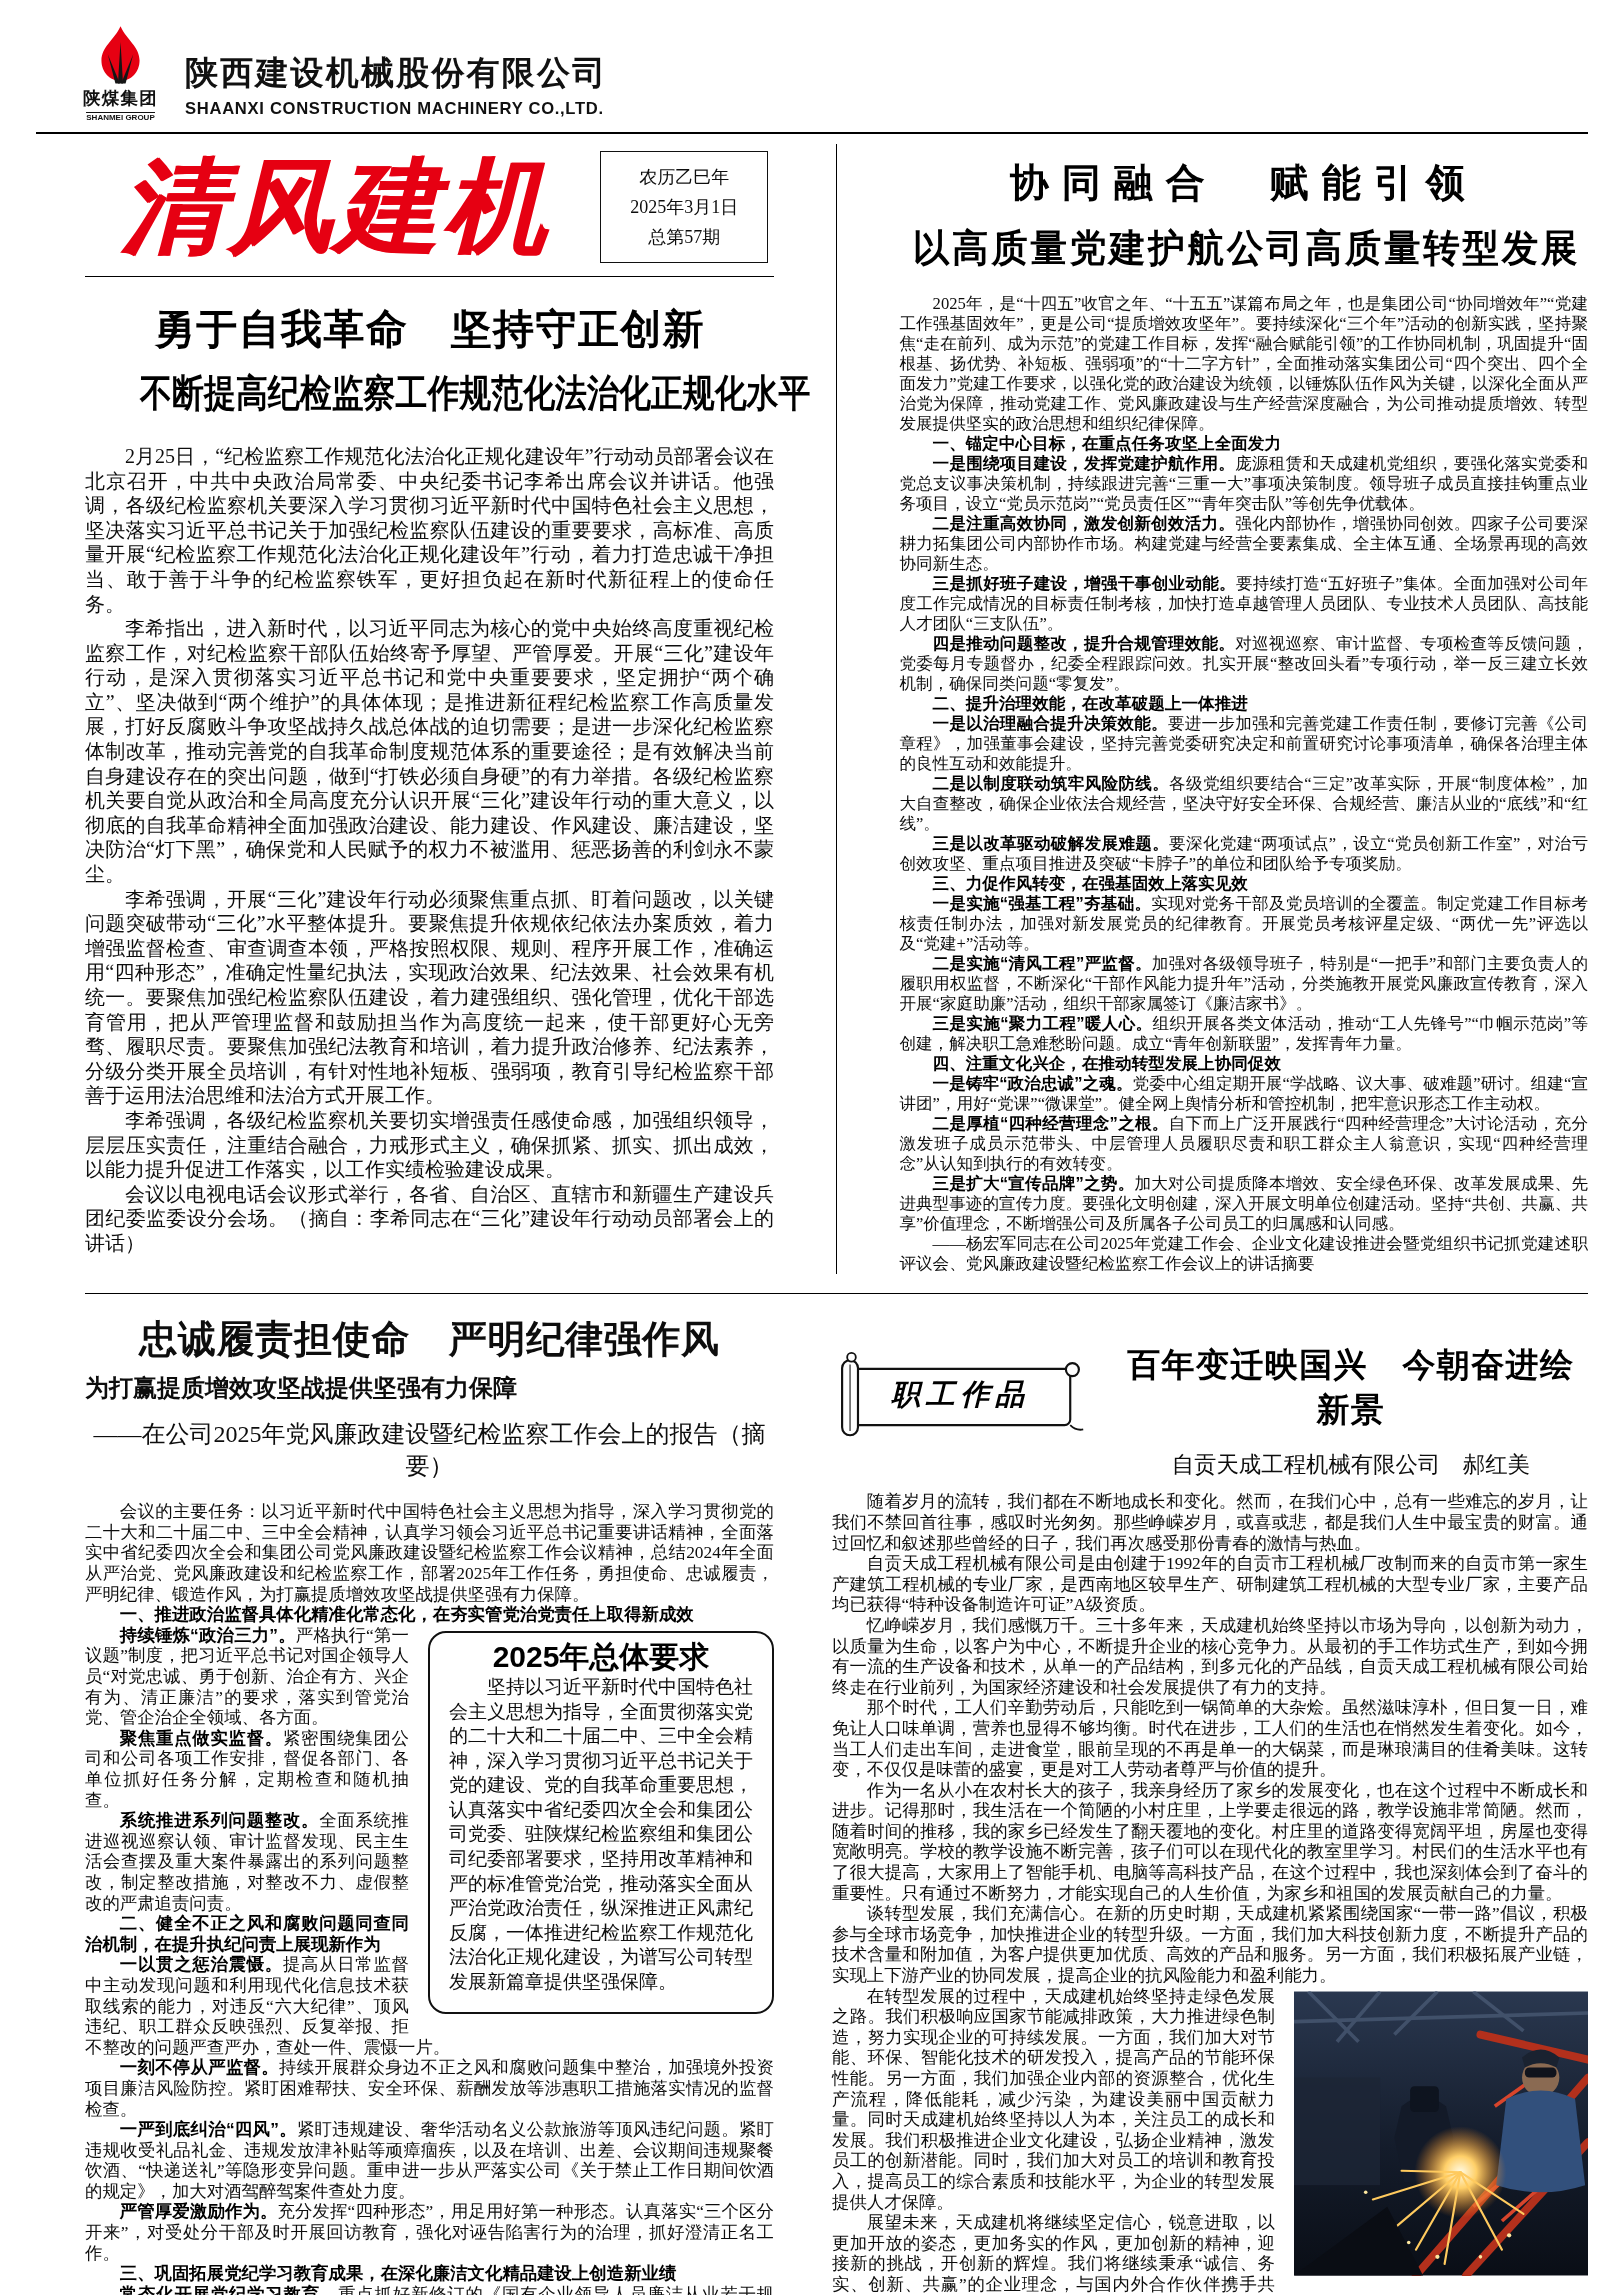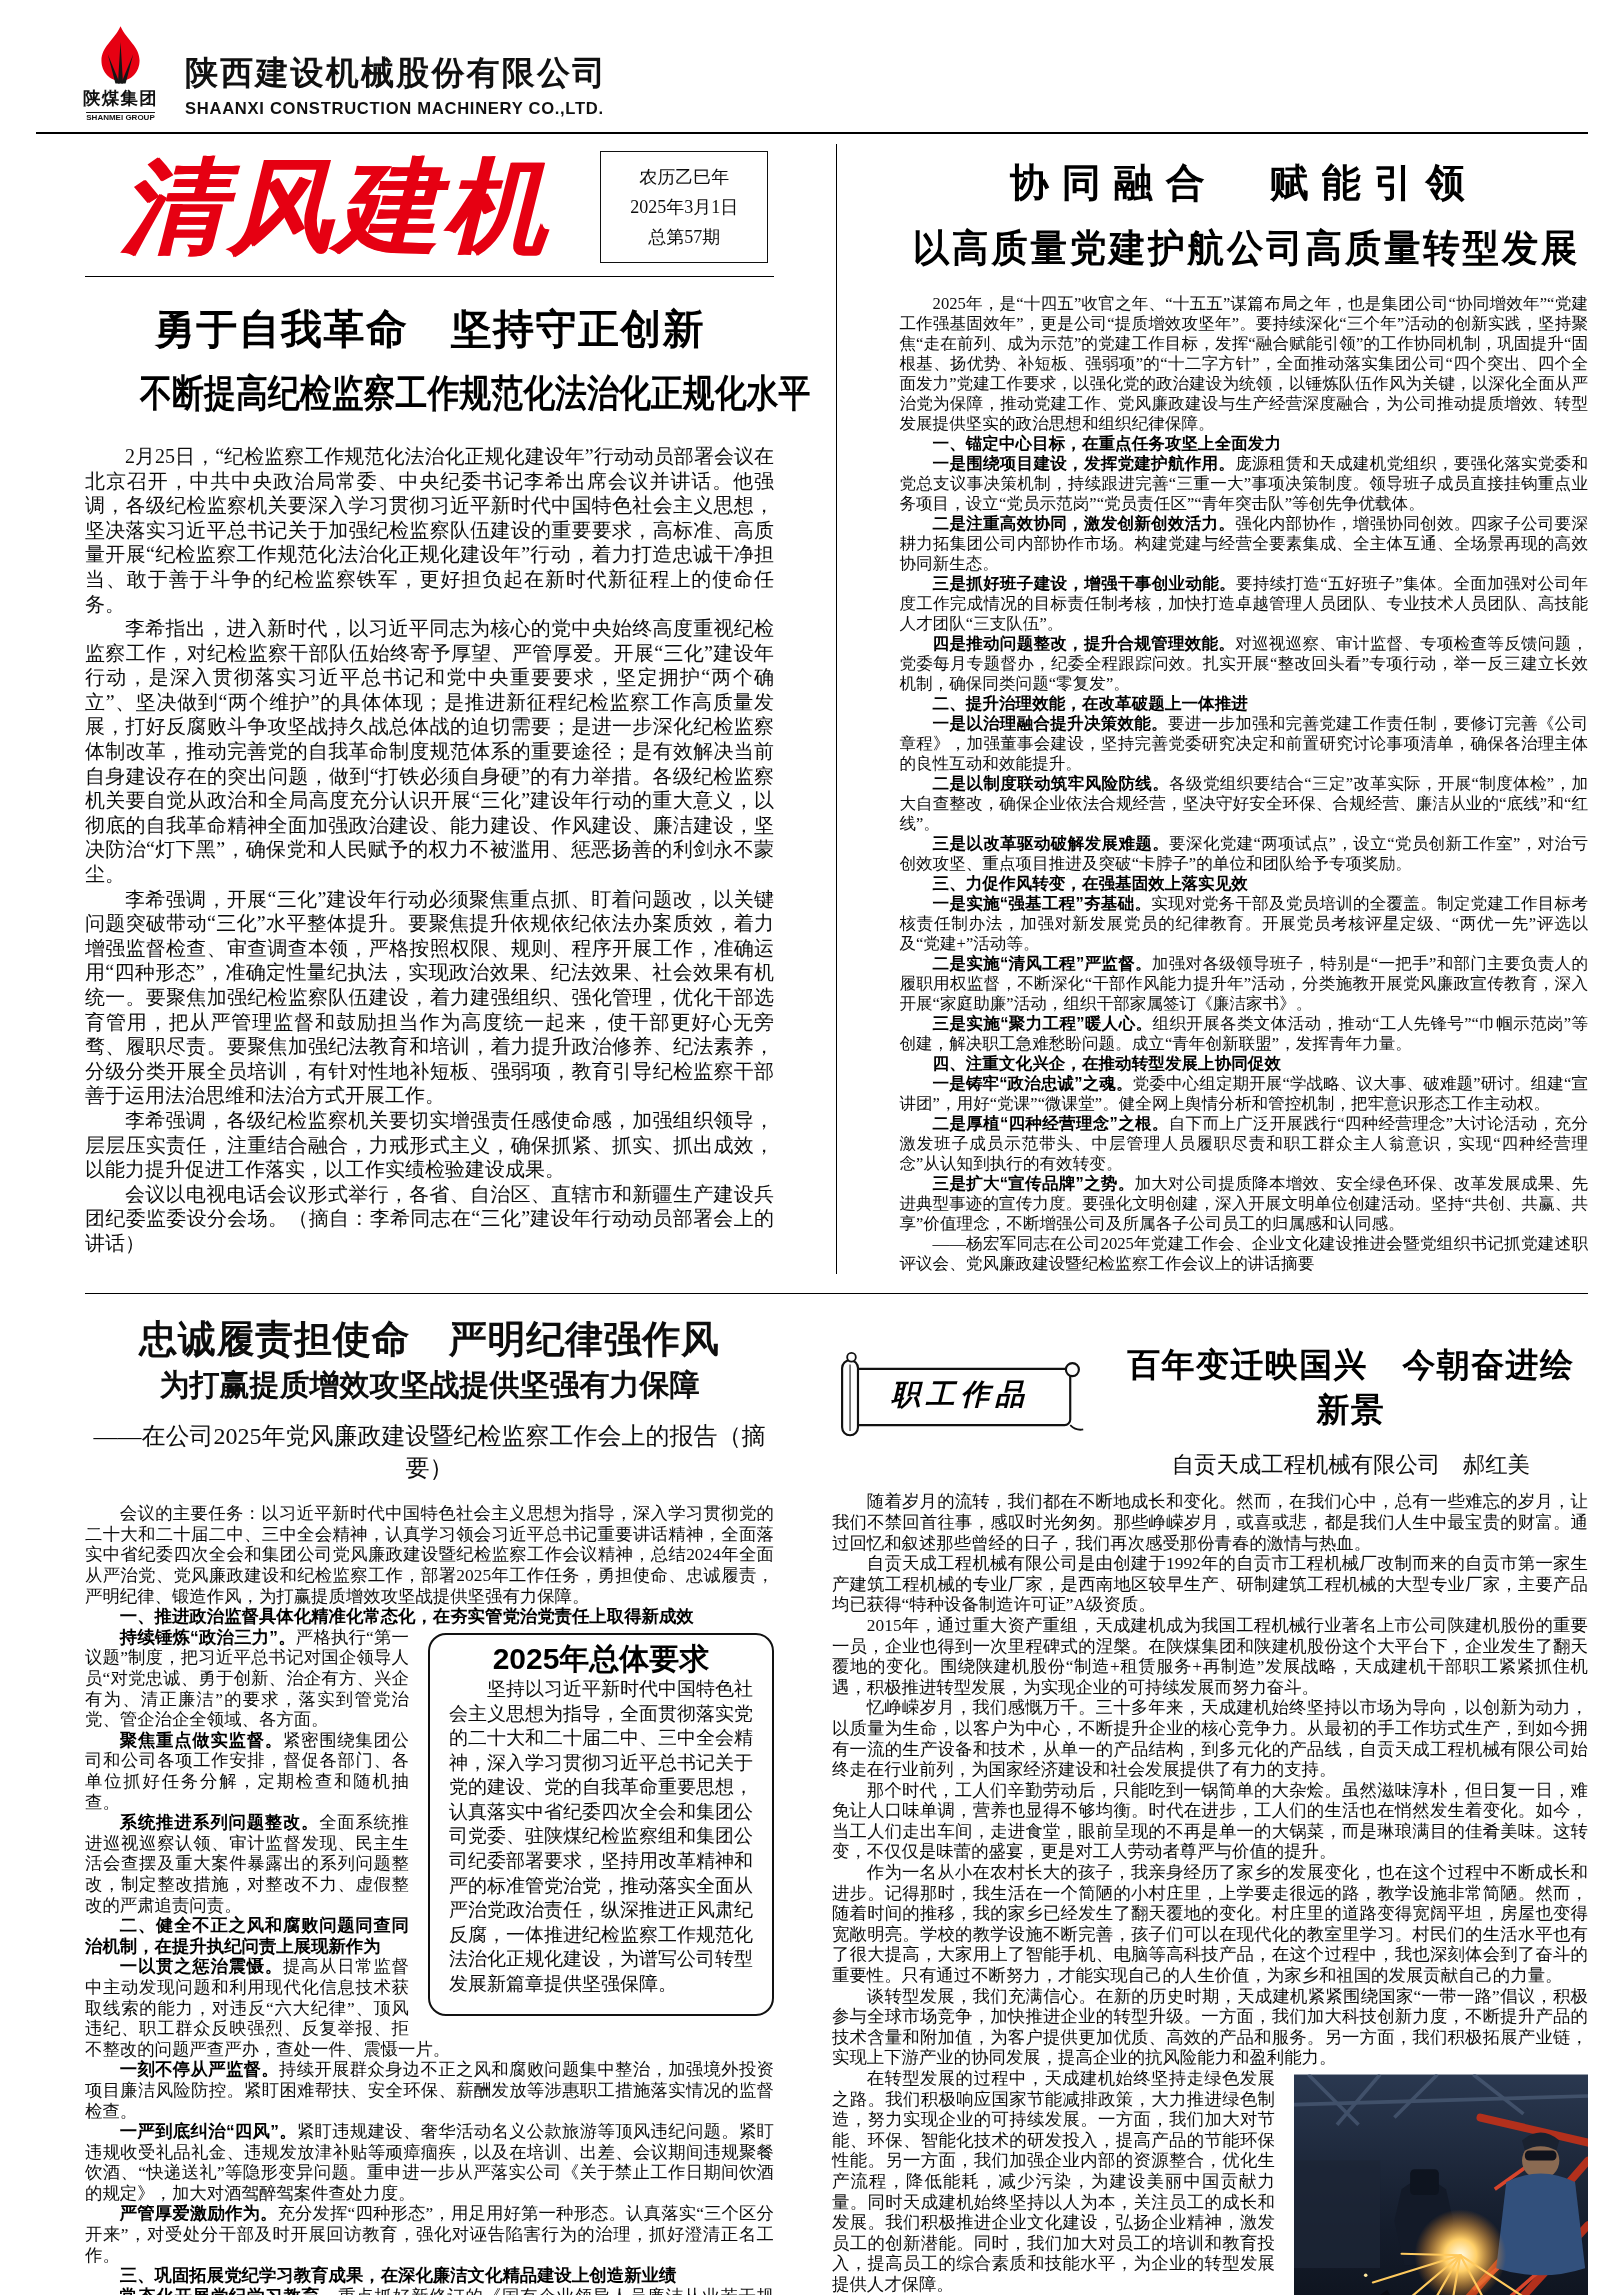--- a/index.html
+++ b/index.html
@@ -46,21 +46,21 @@
   .lead { font-family:"Liberation Sans","DejaVu Sans",sans-serif; font-weight:bold; color:#000; }
 
   .mid-rule { border-top:1.4px solid #000; margin:19px 36px 20px 85px; }
 
   
   .bottom-row { display:flex; margin:0 36px 0 85px; }
   .col-bl { width:689px; flex:0 0 auto; }
   .col-br { flex:1; margin-left:58px; min-width:0; }
 
   .a3 .hl1 { text-align:center; font-weight:bold; font-size:38px; letter-spacing:0.7px; }
-  .a3 .hl2 { text-align:center; font-weight:bold; font-size:30px; margin-top:0; }
+  .a3 .hl2 { font-weight:bold; font-size:24px; margin-top:7px; }
   .a3 .sub { text-align:center; font-size:24px; margin-top:14.5px; }
   .a3 .body { margin-top:19px; font-size:17.4px; line-height:20.6px; text-align:justify; }
 
   .overview-box { float:right; width:346px; border:2.2px solid #111; border-radius:18px; padding:14.5px 19px 17.4px; margin:5.8px 0 8.7px 19px; background:#fff; }
   .box-title { text-align:center; font-family:"Liberation Sans","DejaVu Sans",sans-serif; font-weight:bold; font-size:30px; margin-bottom:7.2px; color:#000; }
   .box-text { font-size:19px; line-height:24.6px; text-align:justify; text-indent:2em; }
 
   .a4-header { display:flex; align-items:center; gap:24.6px; margin-bottom:11.6px; }
   .banner { position:relative; width:257px; height:94px; flex:0 0 auto; }
   .banner svg { position:absolute; inset:0; width:100%; height:100%; }
@@ -207,21 +207,20 @@
           </div>
           <div class="a4-titles">
             <div class="a4-h">百年变迁映国兴　今朝奋进绘新景</div>
             <div class="a4-byline">自贡天成工程机械有限公司　郝红美</div>
           </div>
         </div>
 
         <div class="body">
           <p class="bp">随着岁月的流转，我们都在不断地成长和变化。然而，在我们心中，总有一些难忘的岁月，让我们不禁回首往事，感叹时光匆匆。那些峥嵘岁月，或喜或悲，都是我们人生中最宝贵的财富。通过回忆和叙述那些曾经的日子，我们再次感受那份青春的激情与热血。</p>
           <p class="bp">自贡天成工程机械有限公司是由创建于1992年的自贡市工程机械厂改制而来的自贡市第一家生产建筑工程机械的专业厂家，是西南地区较早生产、研制建筑工程机械的大型专业厂家，主要产品均已获得“特种设备制造许可证”A级资质。</p>
-          <p class="bp">2015年，通过重大资产重组，天成建机成为我国工程机械行业著名上市公司陕建机股份的重要一员，企业也得到一次里程碑式的涅槃。在陕煤集团和陕建机股份这个大平台下，企业发生了翻天覆地的变化。围绕陕建机股份“制造+租赁服务+再制造”发展战略，天成建机干部职工紧紧抓住机遇，积极推进转型发展，为实现企业的可持续发展而努力奋斗。</p>
           <p class="bp">忆峥嵘岁月，我们感慨万千。三十多年来，天成建机始终坚持以市场为导向，以创新为动力，以质量为生命，以客户为中心，不断提升企业的核心竞争力。从最初的手工作坊式生产，到如今拥有一流的生产设备和技术，从单一的产品结构，到多元化的产品线，自贡天成工程机械有限公司始终走在行业前列，为国家经济建设和社会发展提供了有力的支持。</p>
           <p class="bp">那个时代，工人们辛勤劳动后，只能吃到一锅简单的大杂烩。虽然滋味淳朴，但日复一日，难免让人口味单调，营养也显得不够均衡。时代在进步，工人们的生活也在悄然发生着变化。如今，当工人们走出车间，走进食堂，眼前呈现的不再是单一的大锅菜，而是琳琅满目的佳肴美味。这转变，不仅仅是味蕾的盛宴，更是对工人劳动者尊严与价值的提升。</p>
           <p class="bp">作为一名从小在农村长大的孩子，我亲身经历了家乡的发展变化，也在这个过程中不断成长和进步。记得那时，我生活在一个简陋的小村庄里，上学要走很远的路，教学设施非常简陋。然而，随着时间的推移，我的家乡已经发生了翻天覆地的变化。村庄里的道路变得宽阔平坦，房屋也变得宽敞明亮。学校的教学设施不断完善，孩子们可以在现代化的教室里学习。村民们的生活水平也有了很大提高，大家用上了智能手机、电脑等高科技产品，在这个过程中，我也深刻体会到了奋斗的重要性。只有通过不断努力，才能实现自己的人生价值，为家乡和祖国的发展贡献自己的力量。</p>
           <p class="bp">谈转型发展，我们充满信心。在新的历史时期，天成建机紧紧围绕国家“一带一路”倡议，积极参与全球市场竞争，加快推进企业的转型升级。一方面，我们加大科技创新力度，不断提升产品的技术含量和附加值，为客户提供更加优质、高效的产品和服务。另一方面，我们积极拓展产业链，实现上下游产业的协同发展，提高企业的抗风险能力和盈利能力。</p>
 
           <div class="photo-float">
             <svg viewBox="0 0 410 396" aria-hidden="true">
               <defs>
                 <linearGradient id="bgG" x1="0" y1="0" x2="0" y2="1">
                   <stop offset="0" stop-color="#2a3850"></stop>

